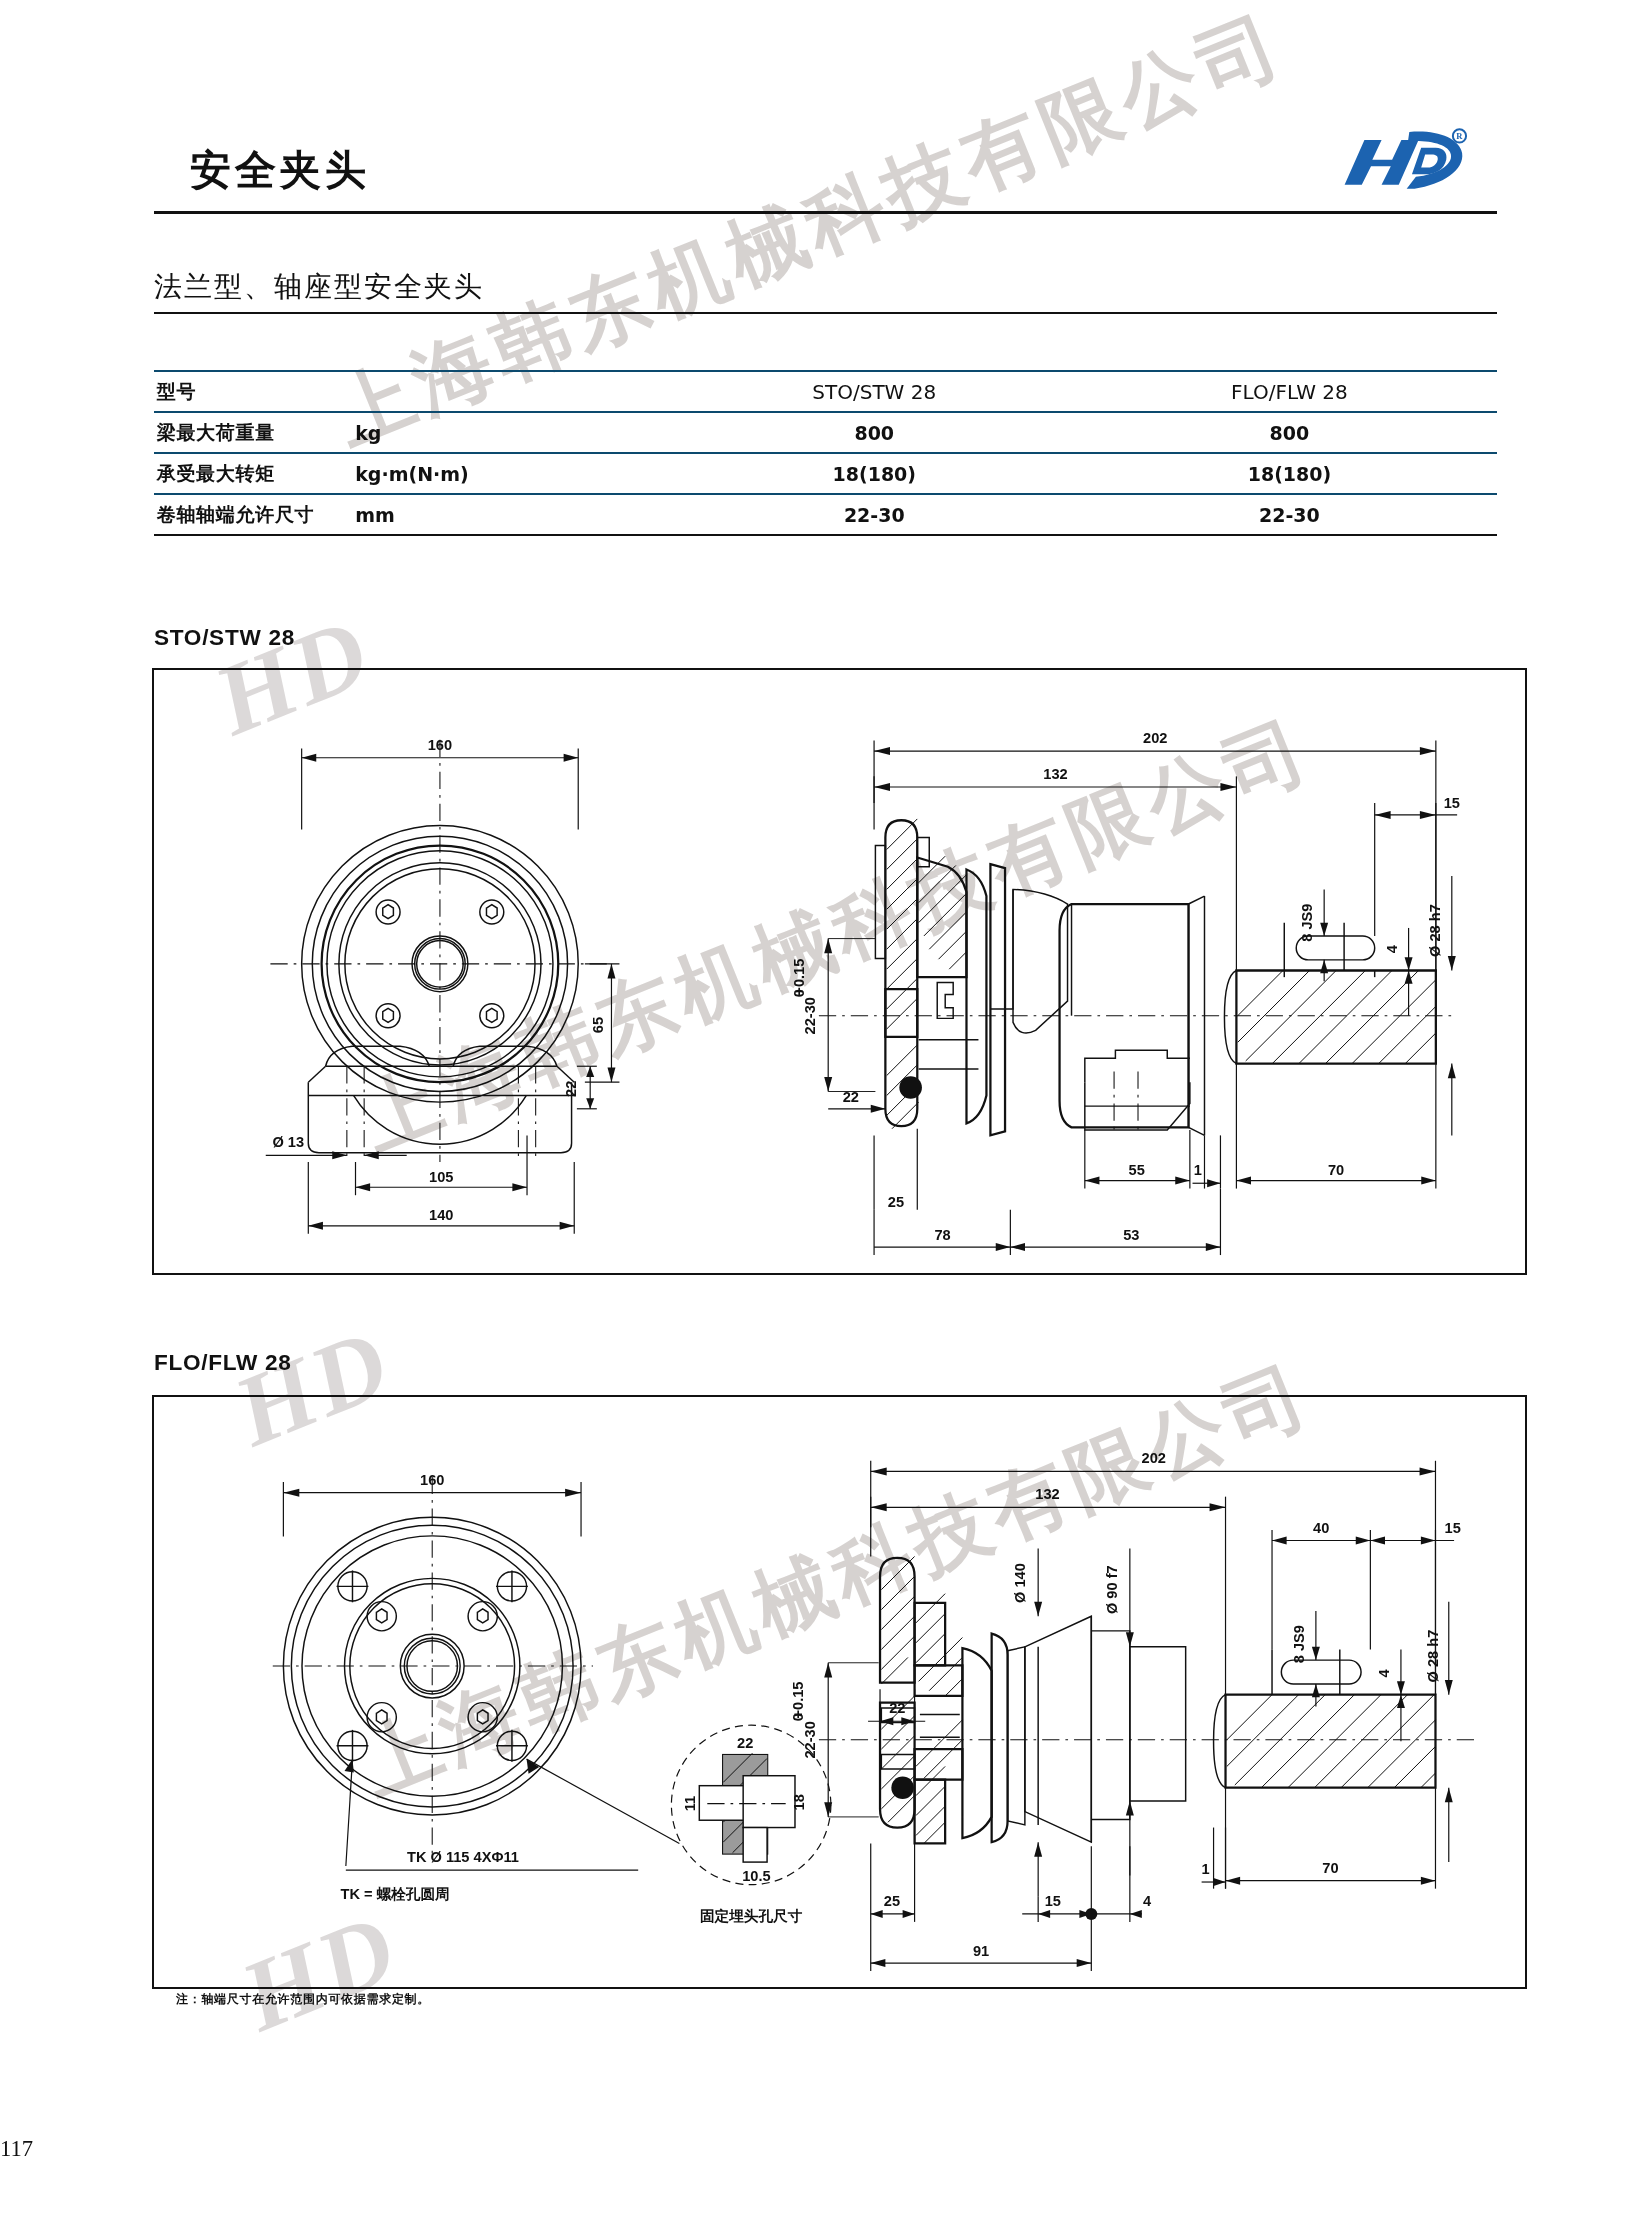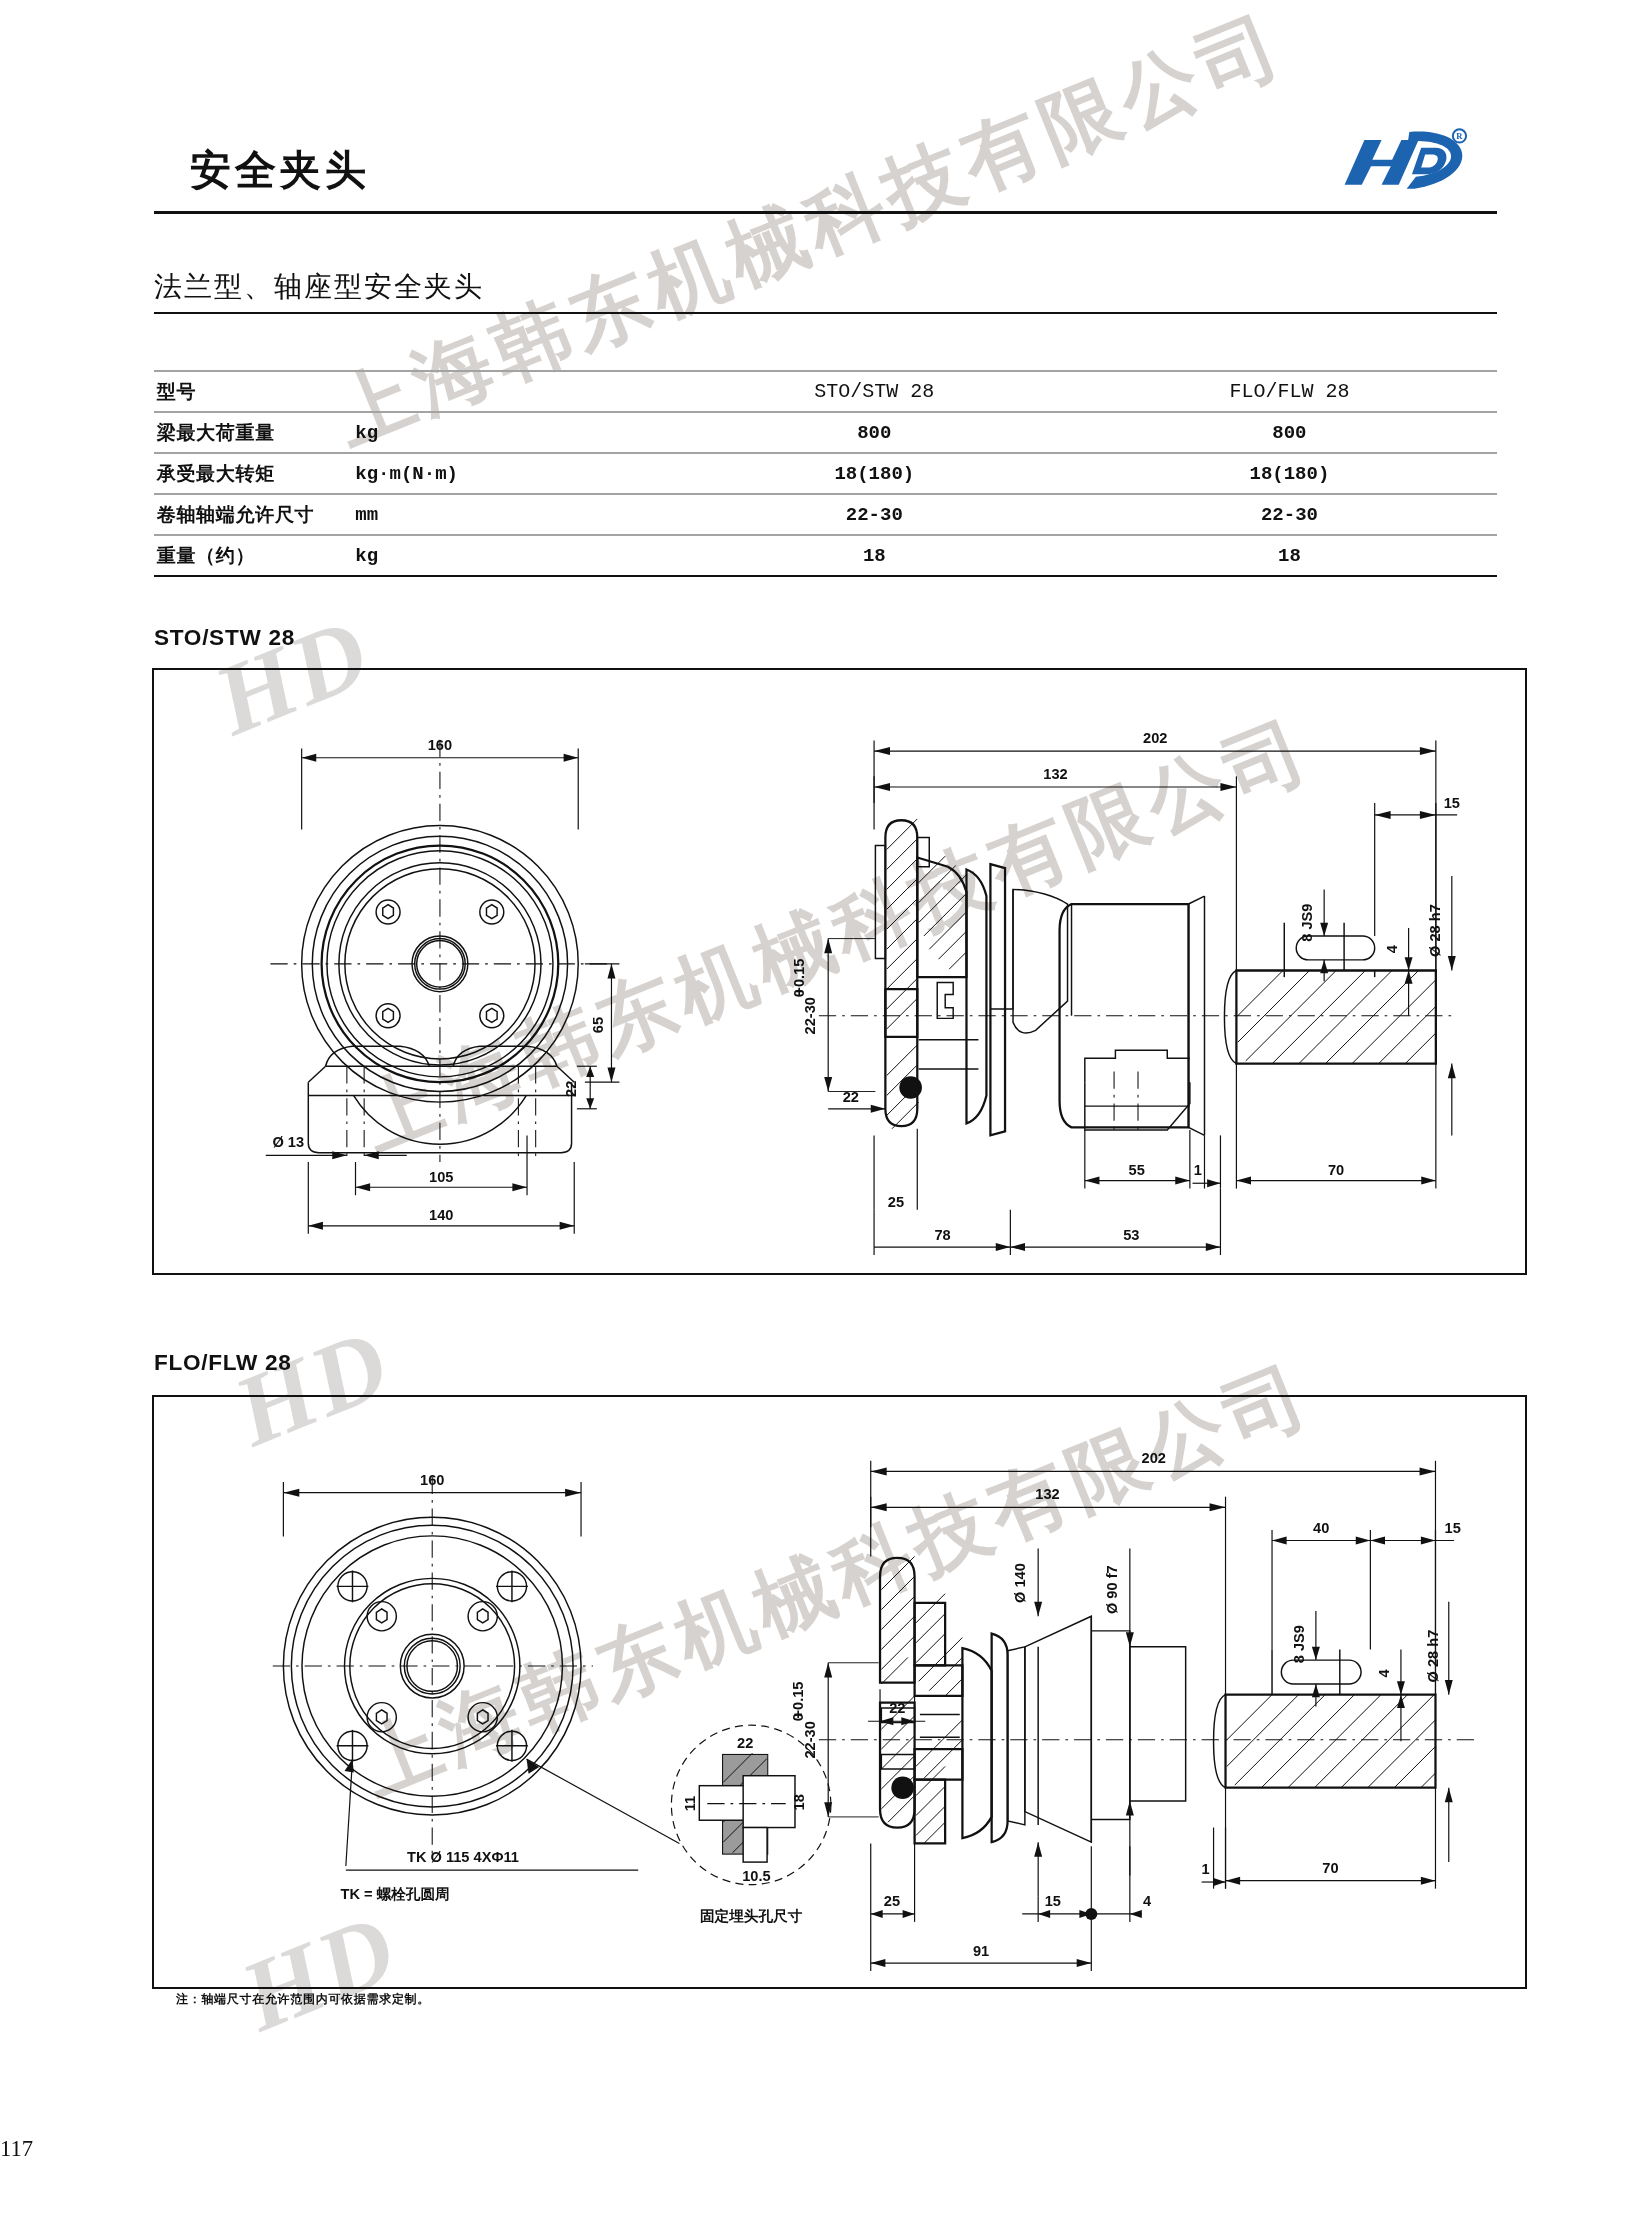--- a/index.html
+++ b/index.html
@@ -41,23 +41,23 @@
     font-family:"DejaVu Sans","Liberation Sans",sans-serif;
   }
 
   
   .spec{
     position:absolute;left:154px;top:370px;width:1343px;
     border-collapse:collapse;
     font-family:"DejaVu Sans","Liberation Sans",sans-serif;
   }
   .spec td{
-    border-top:2px solid #a3a3a3;
+    border-top:2px solid #0c4a6e;
     padding:0;height:39px;vertical-align:middle;
-    font-size:19px;font-weight:700;font-family:Liberation Mono, monospace;
+    font-size:19px;font-weight:700;
   }
   .spec tr:last-child td{border-bottom:2px solid #111;}
   .spec td.c-label{width:199px;padding-left:2.7px;letter-spacing:0.7px;}
   .spec td.c-unit{width:312px;font-weight:700;letter-spacing:0px;}
   .spec td.c-val{width:416px;text-align:center;font-weight:700;}
   .spec tr.head td{font-weight:700;}
   .spec tr.head td.c-val{font-weight:400;font-size:20px;}
 
   
   .dwg-label{
@@ -155,26 +155,20 @@
         <td class="c-unit">kg·m(N·m)</td>
         <td class="c-val">18(180)</td>
         <td class="c-val">18(180)</td>
       </tr>
       <tr>
         <td class="c-label">卷轴轴端允许尺寸</td>
         <td class="c-unit">mm</td>
         <td class="c-val">22-30</td>
         <td class="c-val">22-30</td>
       </tr>
-      <tr>
-        <td class="c-label">重量（约）</td>
-        <td class="c-unit">kg</td>
-        <td class="c-val">18</td>
-        <td class="c-val">18</td>
-      </tr>
     </tbody>
   </table>
 
   <div class="dwg-label" style="left:154px;top:625px;">STO/STW 28</div>
 
   <div class="dwg-box" style="left:152px;top:668px;width:1371px;height:603px;">
     <svg class="tech" width="1371" height="603" viewBox="0 0 2062 907" xmlns="http://www.w3.org/2000/svg">
 
       <g>
 

